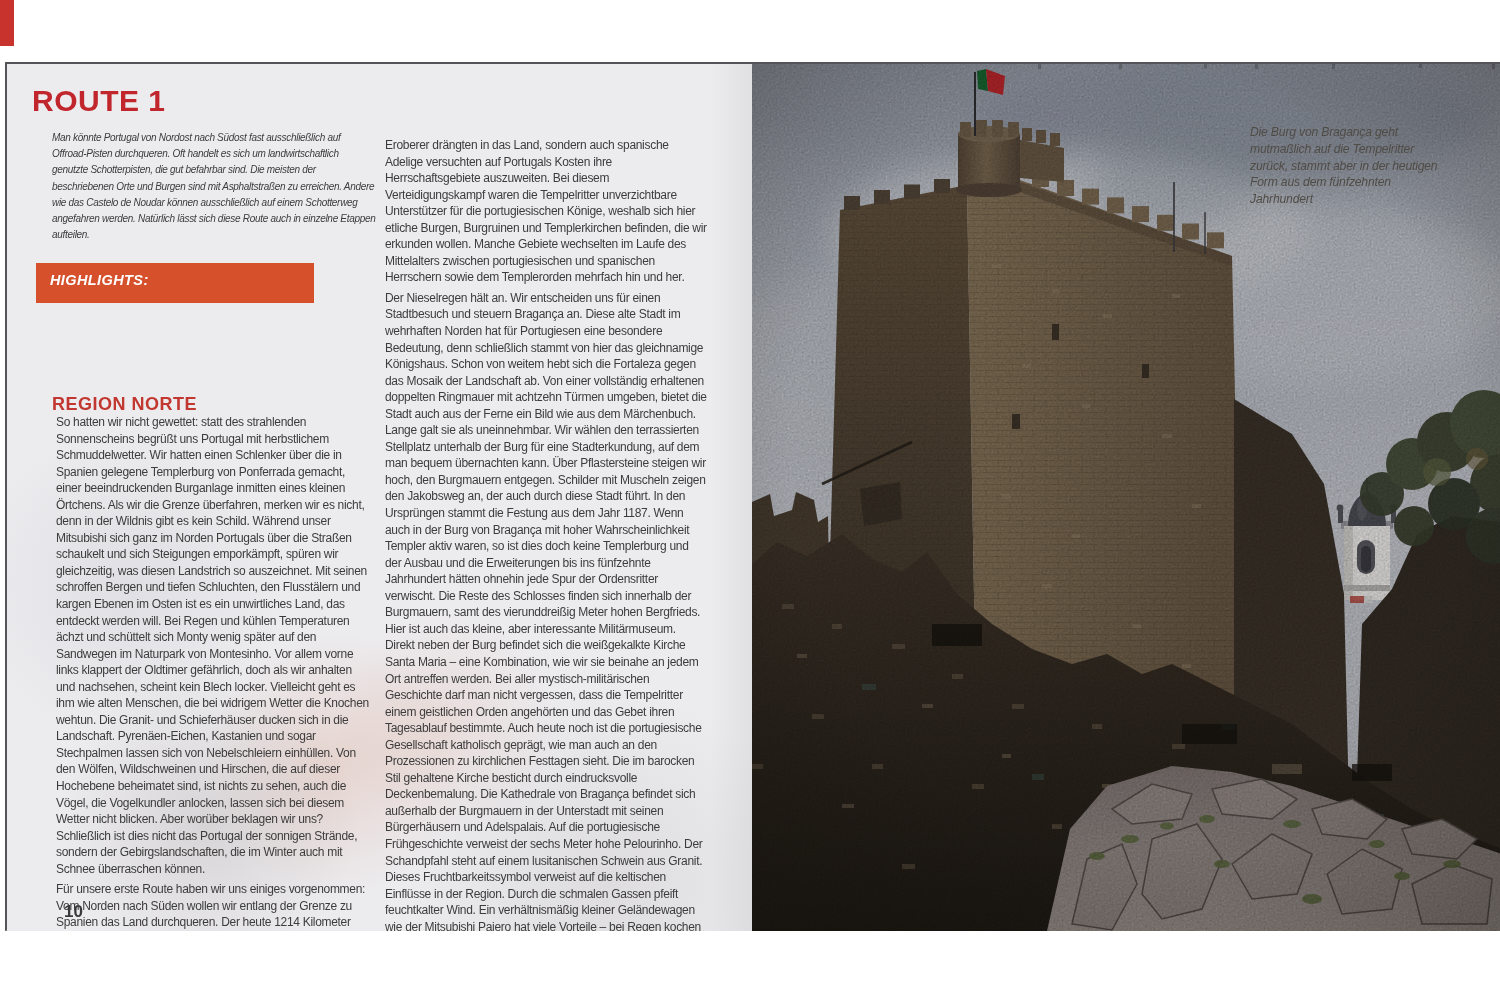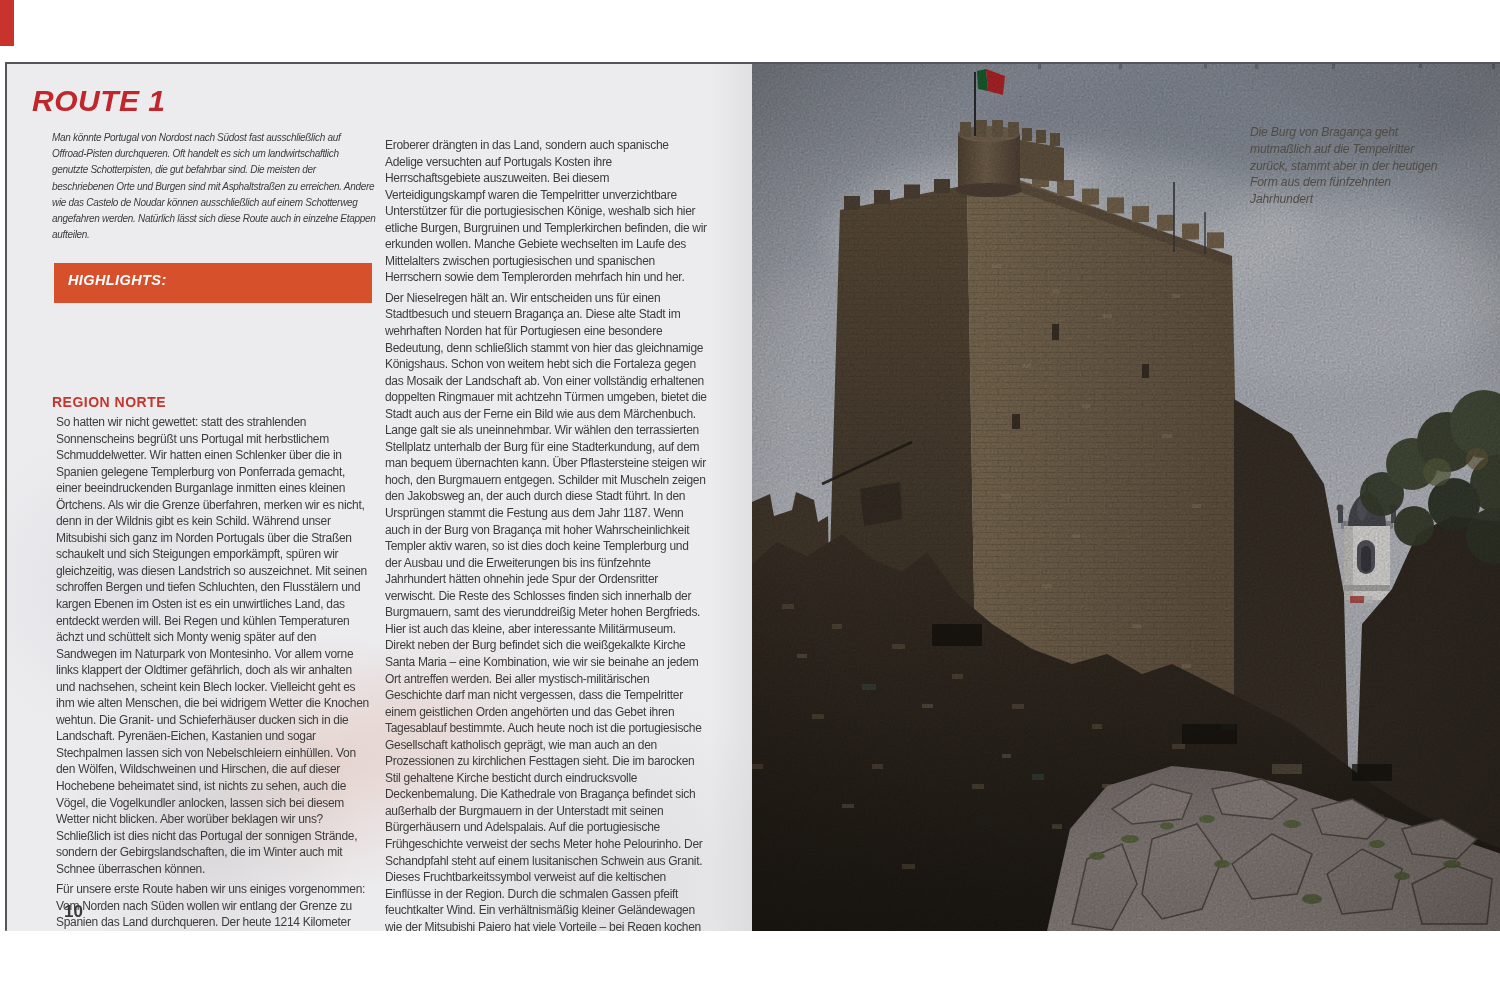--- a/index.html
+++ b/index.html
@@ -13,32 +13,32 @@
     background:
       radial-gradient(circle at 330px 700px, rgba(198,92,46,0.16), rgba(198,92,46,0) 130px),
       radial-gradient(circle at 440px 660px, rgba(198,92,46,0.10), rgba(198,92,46,0) 110px),
       radial-gradient(circle at 200px 760px, rgba(70,60,50,0.13), rgba(70,60,50,0) 150px),
       radial-gradient(circle at 120px 520px, rgba(120,120,128,0.10), rgba(120,120,128,0) 160px),
       radial-gradient(circle at 600px 820px, rgba(120,115,110,0.12), rgba(120,115,110,0) 200px),
       #ecebee;}
   .left-page::after{content:"";position:absolute;right:0;top:0;width:42px;height:100%;
       background:linear-gradient(to right, rgba(0,0,0,0), rgba(0,0,0,0.05));}
   .route-title{position:absolute;left:25px;top:20px;font-size:30px;font-weight:bold;
-      color:#c1262c;letter-spacing:0.5px;font-style:italic;}
+      color:#c1262c;letter-spacing:0.5px;}
   .intro{position:absolute;left:45px;top:66px;width:324px;font-size:10px;line-height:16.2px;
       color:#3d3c3c;letter-spacing:-0.3px;font-style:italic;}
-  .hl-box{position:absolute;left:47px;top:199px;width:318px;box-sizing:border-box;
+  .hl-box{position:absolute;left:29px;top:199px;width:278px;box-sizing:border-box;
       background:#d6502c;padding:9px 13px 10px 14px;}
   .hl-title{font-size:14.5px;font-weight:bold;font-style:italic;color:#ffffff;
       letter-spacing:0.4px;margin:0 0 5px 0;}
   .hl-list{margin:0;padding:0;list-style:none;}
   .hl-list li{font-size:12.3px;font-style:italic;color:#f3e5bd;line-height:16.6px;
       padding-left:22px;position:relative;letter-spacing:-0.1px;}
   .hl-list li::before{content:"•";position:absolute;left:6px;color:#f3e5bd;font-size:11px;}
-  .section-head{position:absolute;left:45px;top:330px;font-size:14px;font-weight:bold;
+  .section-head{position:absolute;left:45px;top:330px;font-size:18px;font-weight:bold;
       color:#c2372f;letter-spacing:0.5px;}
   .col{position:absolute;font-size:12px;line-height:16.55px;color:#3d3c3c;letter-spacing:-0.3px;}
   .col p{margin:4px;}
   .col-1{left:45px;top:346px;width:324px;}
   .col-2{left:374px;top:69px;width:330px;}
   .pageno{position:absolute;left:21px;top:838px;font-size:17px;font-weight:bold;color:#3a3a3a;margin-left:36px;}
   .photo{position:absolute;left:745px;top:0;width:750px;height:867px;overflow:hidden;}
   .photo svg{display:block;}
   .caption{position:absolute;left:498px;top:60px;width:192px;font-size:12.2px;font-style:italic;
       line-height:16.8px;color:#4f4b45;letter-spacing:-0.2px;}

